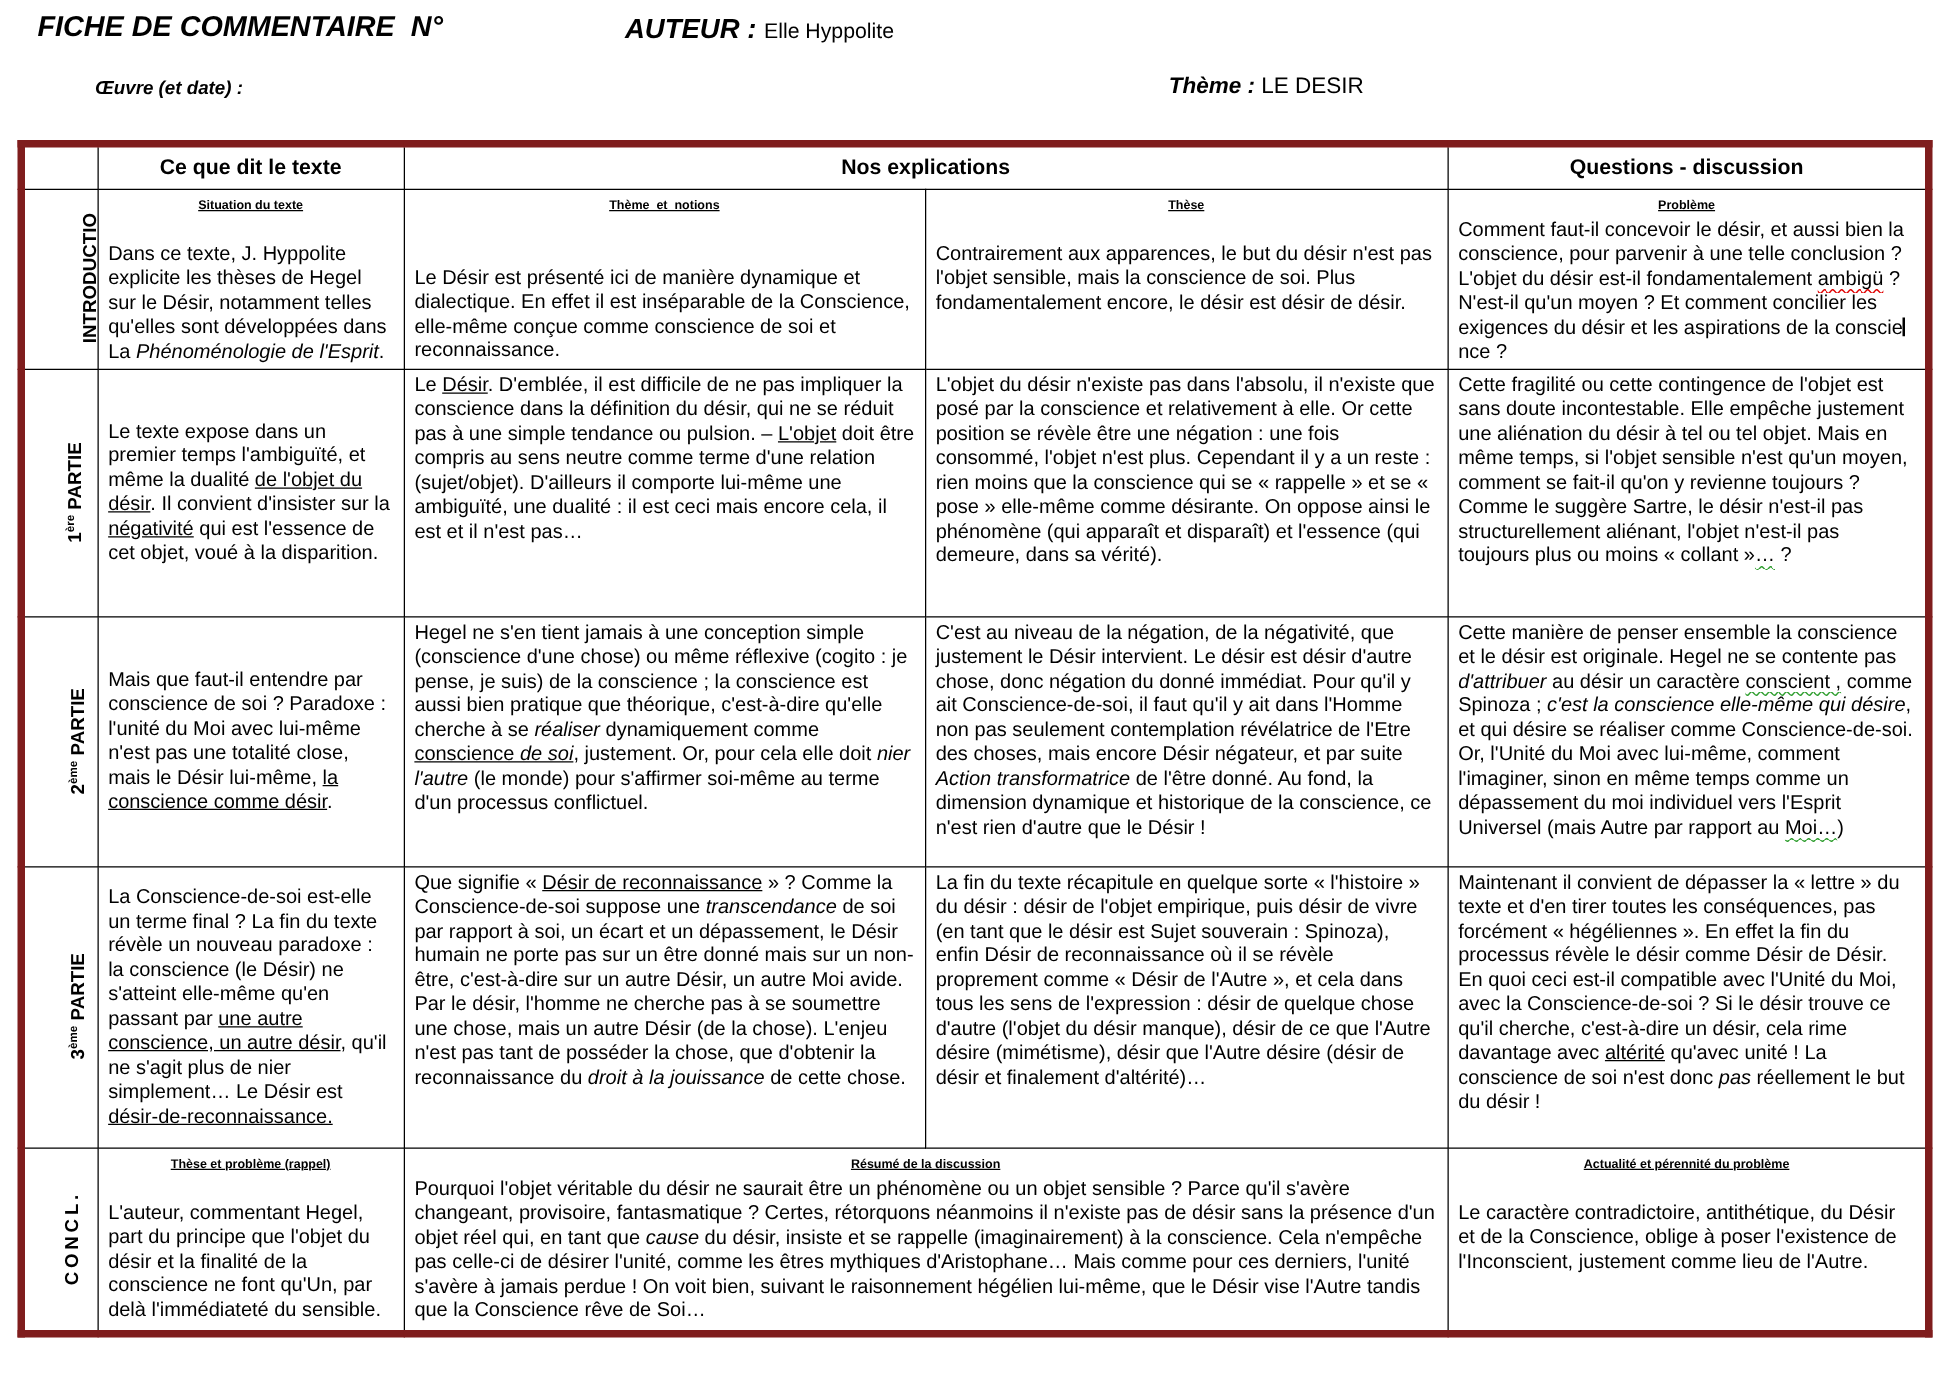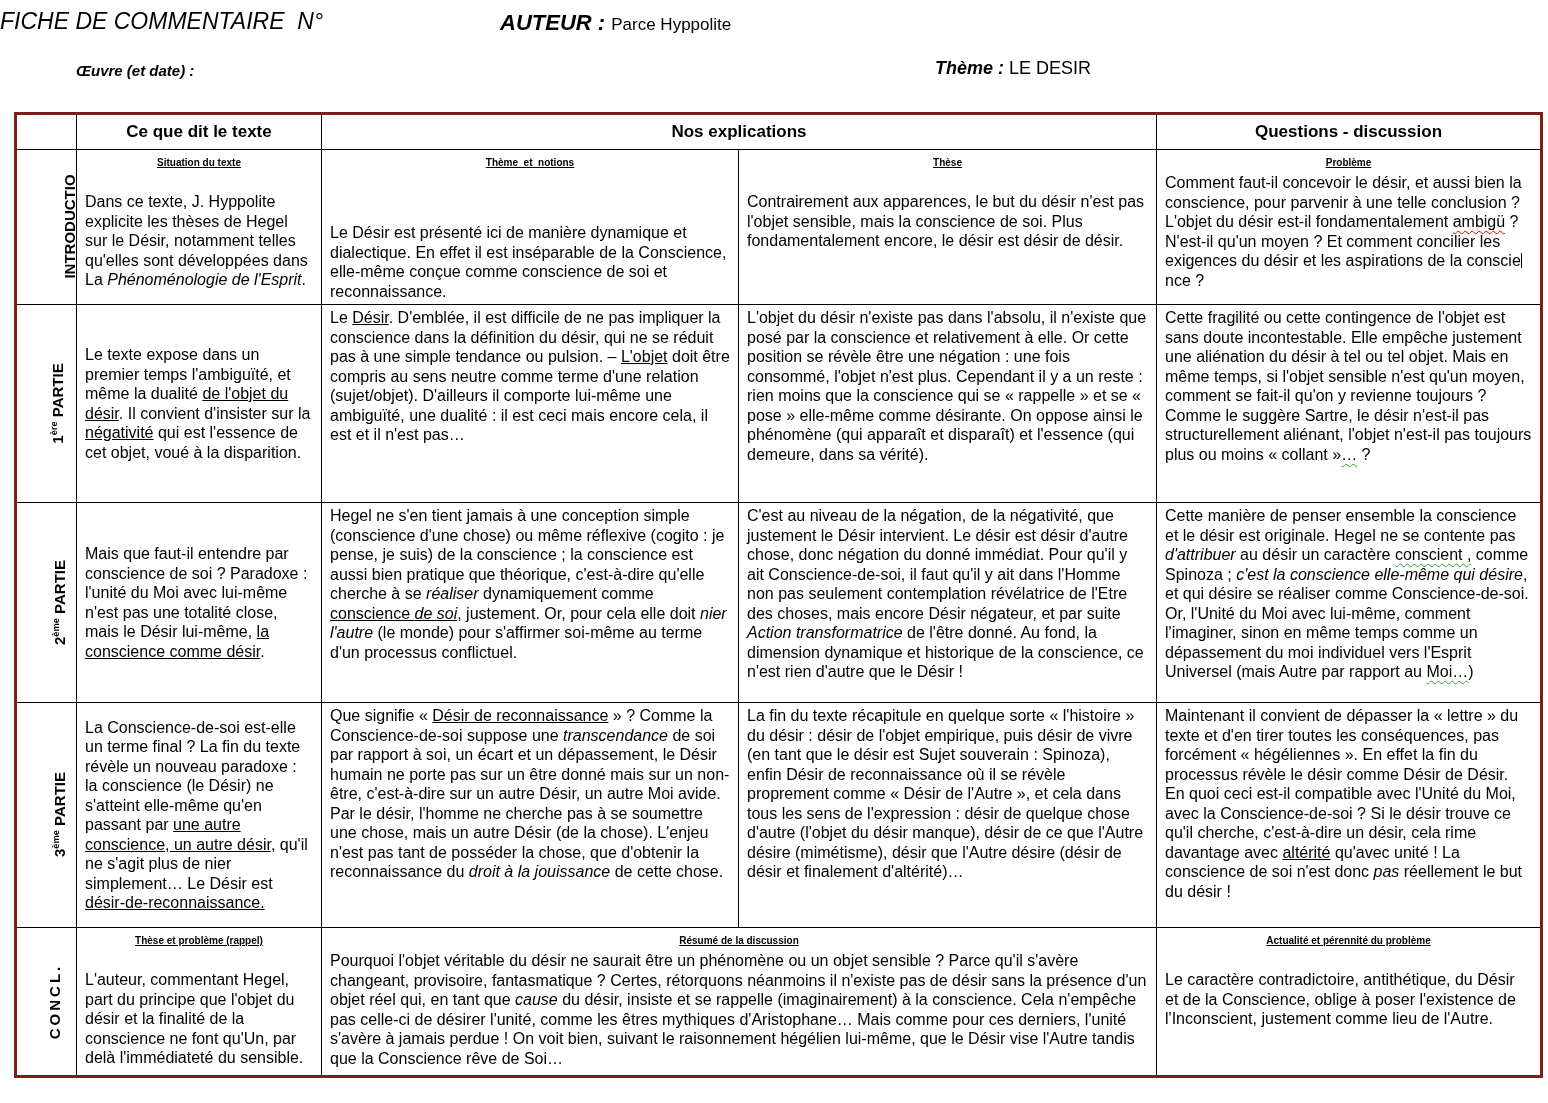--- a/index.html
+++ b/index.html
@@ -3,32 +3,32 @@
 <meta charset="utf-8">
 <style>
   html,body{margin:0;padding:0;background:#fff;}
   body{
     width:1548px;height:1103px;overflow:hidden;position:relative;
     font-family:"Liberation Sans","DejaVu Sans",sans-serif;color:#000;
     -webkit-font-smoothing:antialiased;
   }
   
   .page-head{position:absolute;left:0;top:0;width:100%;height:112px;}
-  .fiche-title{position:absolute;left:0;top:8px;font-size:23px;font-weight:normal;font-style:italic;white-space:pre;}
+  .fiche-title{position:absolute;left:30px;top:8px;font-size:23px;font-weight:bold;font-style:italic;white-space:pre;}
   .author-wrap{position:absolute;left:500px;top:10px;white-space:pre;}
   .author-label{font-size:22px;font-weight:bold;font-style:italic;margin-top:13px;}
   .author-value{font-size:17px;}
   .oeuvre-label{position:absolute;left:76px;top:62px;font-size:15px;font-weight:bold;font-style:italic;}
   .theme-wrap{position:absolute;left:935px;top:58px;white-space:pre;}
   .theme-label{font-size:18px;font-weight:bold;font-style:italic;}
   .theme-value{font-size:18px;}
   
   table.fiche{
     position:absolute;left:14px;top:112px;width:1526px;
-    border-collapse:collapse;table-layout:fixed;border:3px solid #7f1d1d;padding-left:44px;
+    border-collapse:collapse;table-layout:fixed;border:6px solid #7f1d1d;padding-left:44px;
   }
   td,th{border:1px solid #000;vertical-align:top;padding:3px 8px;overflow:hidden;}
   th{font-size:17px;font-weight:bold;text-align:center;vertical-align:middle;padding:2px;}
   tr.r-head{height:36px;}
   tr.r-intro{height:142px;}
   tr.r-sub{height:35px;}
   tr.r-p1{height:198px;}
   tr.r-p2{height:200px;}
   tr.r-p3{height:225px;}
   tr.r-concl{height:149px;}
@@ -39,36 +39,36 @@
   }
   .vlabel.spaced{letter-spacing:3px;}
   td.vmid{vertical-align:middle;}
   .cell-heading{
     font-size:10px;font-weight:bold;text-decoration:underline;text-align:center;
     line-height:20px;white-space:pre-wrap;
   }
   .cell-text{font-size:16px;line-height:19.5px;margin:0;}
   .mt0{margin-top:0;}
   .mt1{margin-top:19px;}
-  .mt2{margin-top:50px;}
+  .mt2{margin-top:38px;}
   .sub-head{vertical-align:top;}
   
   .seg-i{font-style:italic;}
   .seg-u{text-decoration:underline;}
   .seg-wr{text-decoration:underline;text-decoration-style:wavy;text-decoration-color:#e00000;text-decoration-thickness:1px;text-underline-offset:3px;text-decoration-skip-ink:none;}
   .seg-wg{text-decoration:underline;text-decoration-style:wavy;text-decoration-color:#2f9e2f;text-decoration-thickness:1px;text-underline-offset:3px;text-decoration-skip-ink:none;}
   .seg-sup{font-size:0.62em;vertical-align:super;}
   .seg-caret{display:inline-block;width:1.5px;height:15px;background:#000;vertical-align:-2px;}
 </style>
 </head>
 <body>
 
 <div class="page-head">
   <div class="fiche-title">FICHE DE COMMENTAIRE  N°</div>
-  <div class="author-wrap"><span class="author-label">AUTEUR : </span><span class="author-value">Parce Hyppolite</span></div>
+  <div class="author-wrap"><span class="author-label">AUTEUR : </span><span class="author-value">Elle Hyppolite</span></div>
   <div class="oeuvre-label">Œuvre (et date) :</div>
   <div class="theme-wrap"><span class="theme-label">Thème : </span><span class="theme-value">LE DESIR</span></div>
 </div>
 
 <table class="fiche">
   <colgroup>
     <col style="width:61px">
       <col style="width:245px">
       <col style="width:417px">
       <col style="width:418px">

